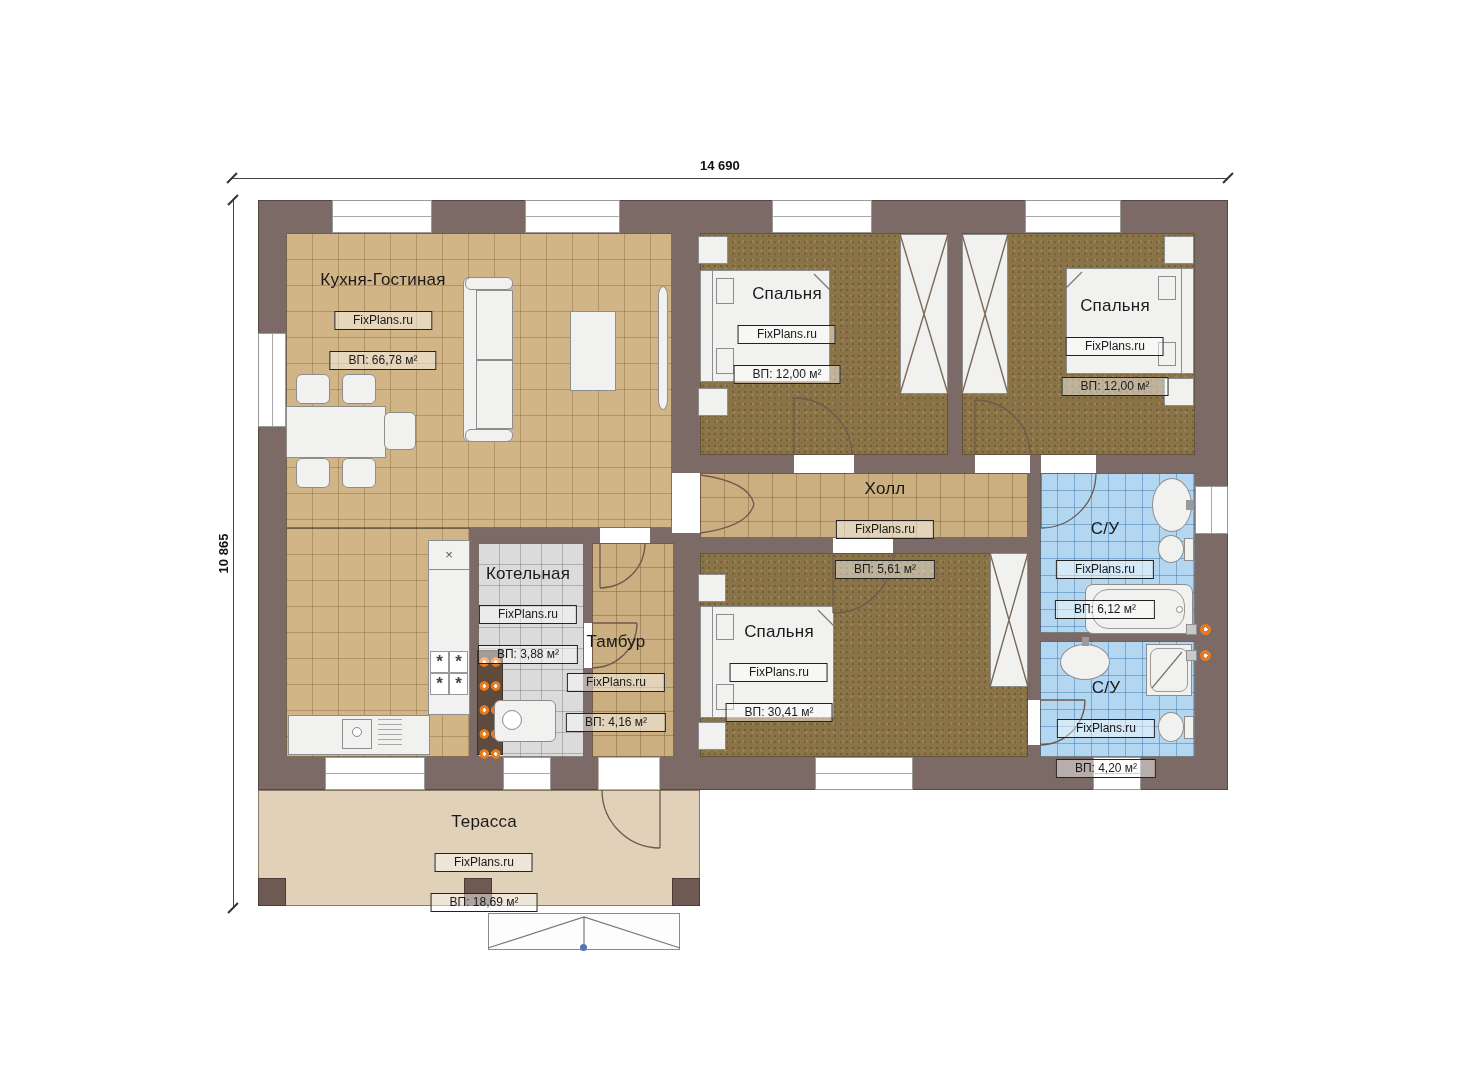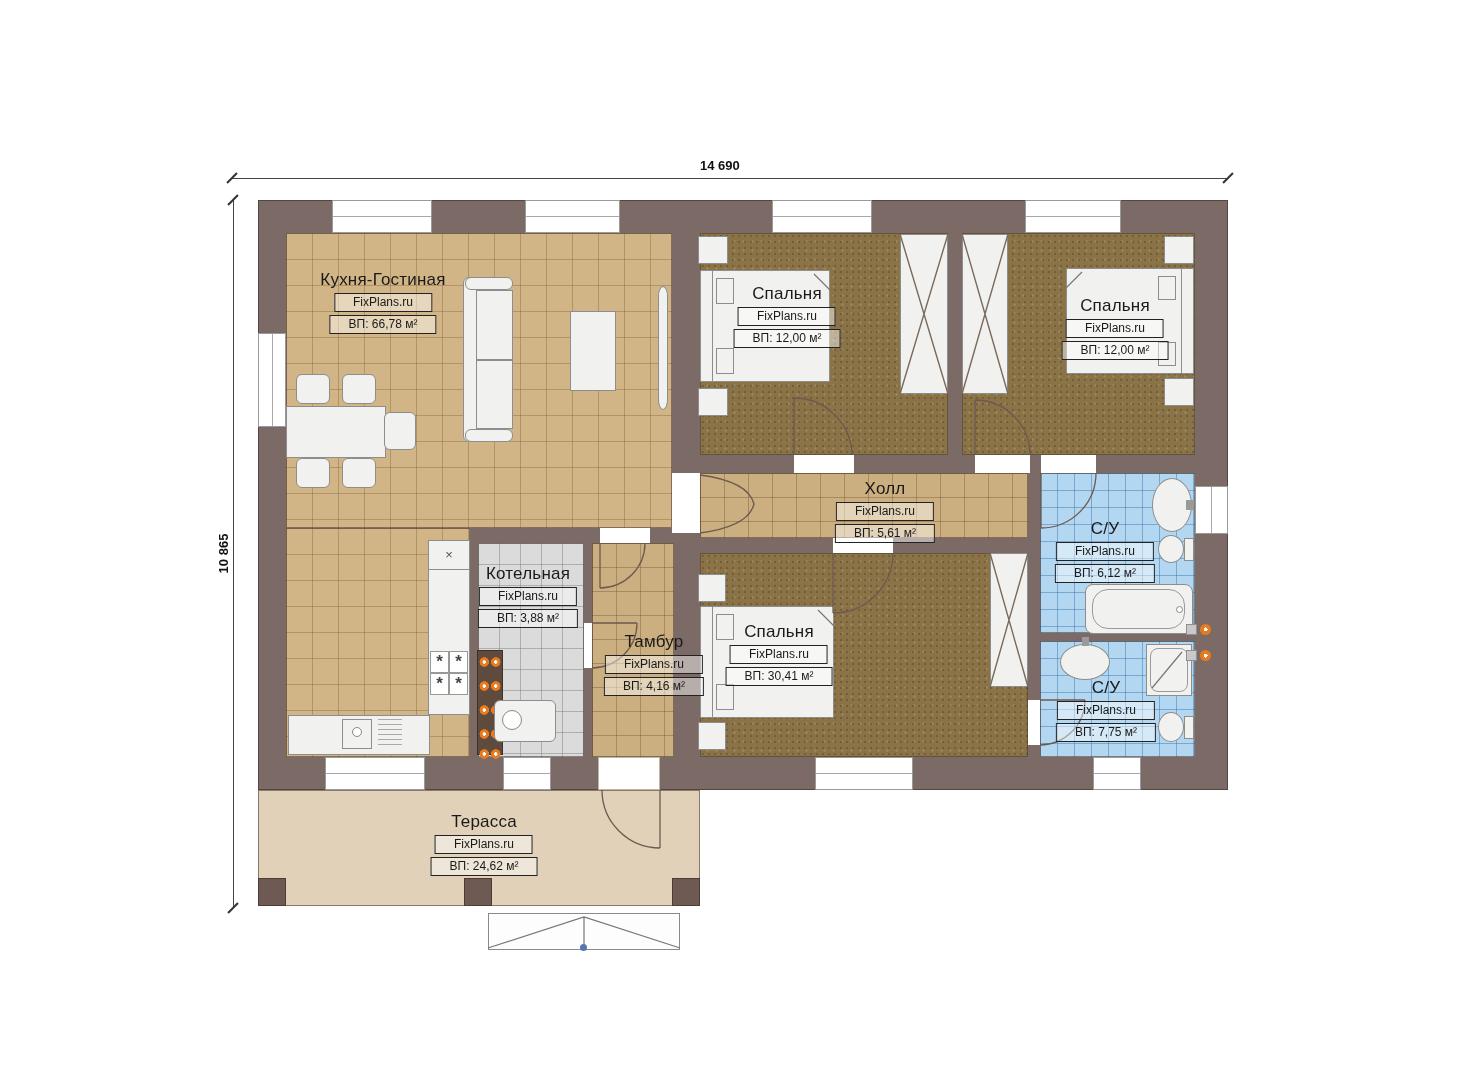--- a/index.html
+++ b/index.html
@@ -37,21 +37,21 @@
   .win-v{background-image:linear-gradient(#a8a8a8,#a8a8a8);background-size:1px 100%;}
   .dopen{background:#fff;}
   
   .furn{background:#f1f1ef;border:1px solid #8d8d8d;}
   .round{border-radius:6px;}
   .col{background:#6e5a52;border:1px solid #4c3c35;}
   
   .rlabel{position:absolute;transform:translateX(-50%);text-align:center;z-index:30;}
   .rname{font-weight:normal;font-size:17px;letter-spacing:.2px;white-space:nowrap;}
   .rbox{border:1px solid #222;background:rgba(255,255,255,.45);font-size:12px;
-        padding:0 18px;margin:3px auto 0;width:max-content;line-height:17px;white-space:nowrap;}
+        padding:0 18px;margin:21px auto 0;width:max-content;line-height:17px;white-space:nowrap;}
   
   .dline-h{border-top:1px solid #444;}
   .dline-v{border-left:1px solid #444;}
   .tick{width:14px;height:0;border-top:2px solid #333;transform:rotate(-45deg);}
   .dimtext{font-size:13px;font-weight:bold;color:#111;}
   
   .knob{width:26px;height:12px;
     background-image:radial-gradient(circle at 28% 50%,#fff 0 1.5px,#e8791c 2px 4.5px,transparent 5px),
                      radial-gradient(circle at 72% 50%,#fff 0 1.5px,#e8791c 2px 4.5px,transparent 5px);}
   .wsq{width:9px;height:9px;background:#c9c9c9;border:1px solid #8f8f8f;}
@@ -219,44 +219,44 @@
   <div class="rlabel" style="left:885px;top:479px;">
     <div class="rname">Холл</div>
     <div class="rbox">FixPlans.ru</div>
     <div class="rbox">ВП: 5,61 м²</div>
   </div>
   <div class="rlabel" style="left:528px;top:564px;">
     <div class="rname">Котельная</div>
     <div class="rbox">FixPlans.ru</div>
     <div class="rbox">ВП: 3,88 м²</div>
   </div>
-  <div class="rlabel" style="left:654px;top:632px;">
+  <div class="rlabel" style="left:616px;top:632px;">
     <div class="rname">Тамбур</div>
     <div class="rbox">FixPlans.ru</div>
     <div class="rbox">ВП: 4,16 м²</div>
   </div>
   <div class="rlabel" style="left:779px;top:622px;">
     <div class="rname">Спальня</div>
     <div class="rbox">FixPlans.ru</div>
     <div class="rbox">ВП: 30,41 м²</div>
   </div>
   <div class="rlabel" style="left:1105px;top:519px;">
     <div class="rname">С/У</div>
     <div class="rbox">FixPlans.ru</div>
     <div class="rbox">ВП: 6,12 м²</div>
   </div>
   <div class="rlabel" style="left:1106px;top:678px;">
     <div class="rname">С/У</div>
     <div class="rbox">FixPlans.ru</div>
-    <div class="rbox">ВП: 7,75 м²</div>
+    <div class="rbox">ВП: 4,20 м²</div>
   </div>
   <div class="rlabel" style="left:484px;top:812px;">
     <div class="rname">Терасса</div>
     <div class="rbox">FixPlans.ru</div>
-    <div class="rbox">ВП: 24,62 м²</div>
+    <div class="rbox">ВП: 18,69 м²</div>
   </div>
 
   <svg class="overlay" width="1474" height="1080" viewBox="0 0 1474 1080">
     <g stroke="#6d5a4e" stroke-width="1.3" fill="none">
       <path d="M700,475 C738,480 751,492 754,504 C751,516 738,528 700,533"></path>
       <path d="M600,543 L600,588 M600,588 A45,45 0 0 0 645,543"></path>
       <path d="M660,790 L660,848 M660,848 A58,58 0 0 1 602,790"></path>
       <path d="M794,455 L794,398 M794,398 A58,58 0 0 1 852,455"></path>
       <path d="M975,455 L975,400 M975,400 A55,55 0 0 1 1030,455"></path>
       <path d="M833,553 L833,613 M833,613 A60,60 0 0 0 893,553"></path>

